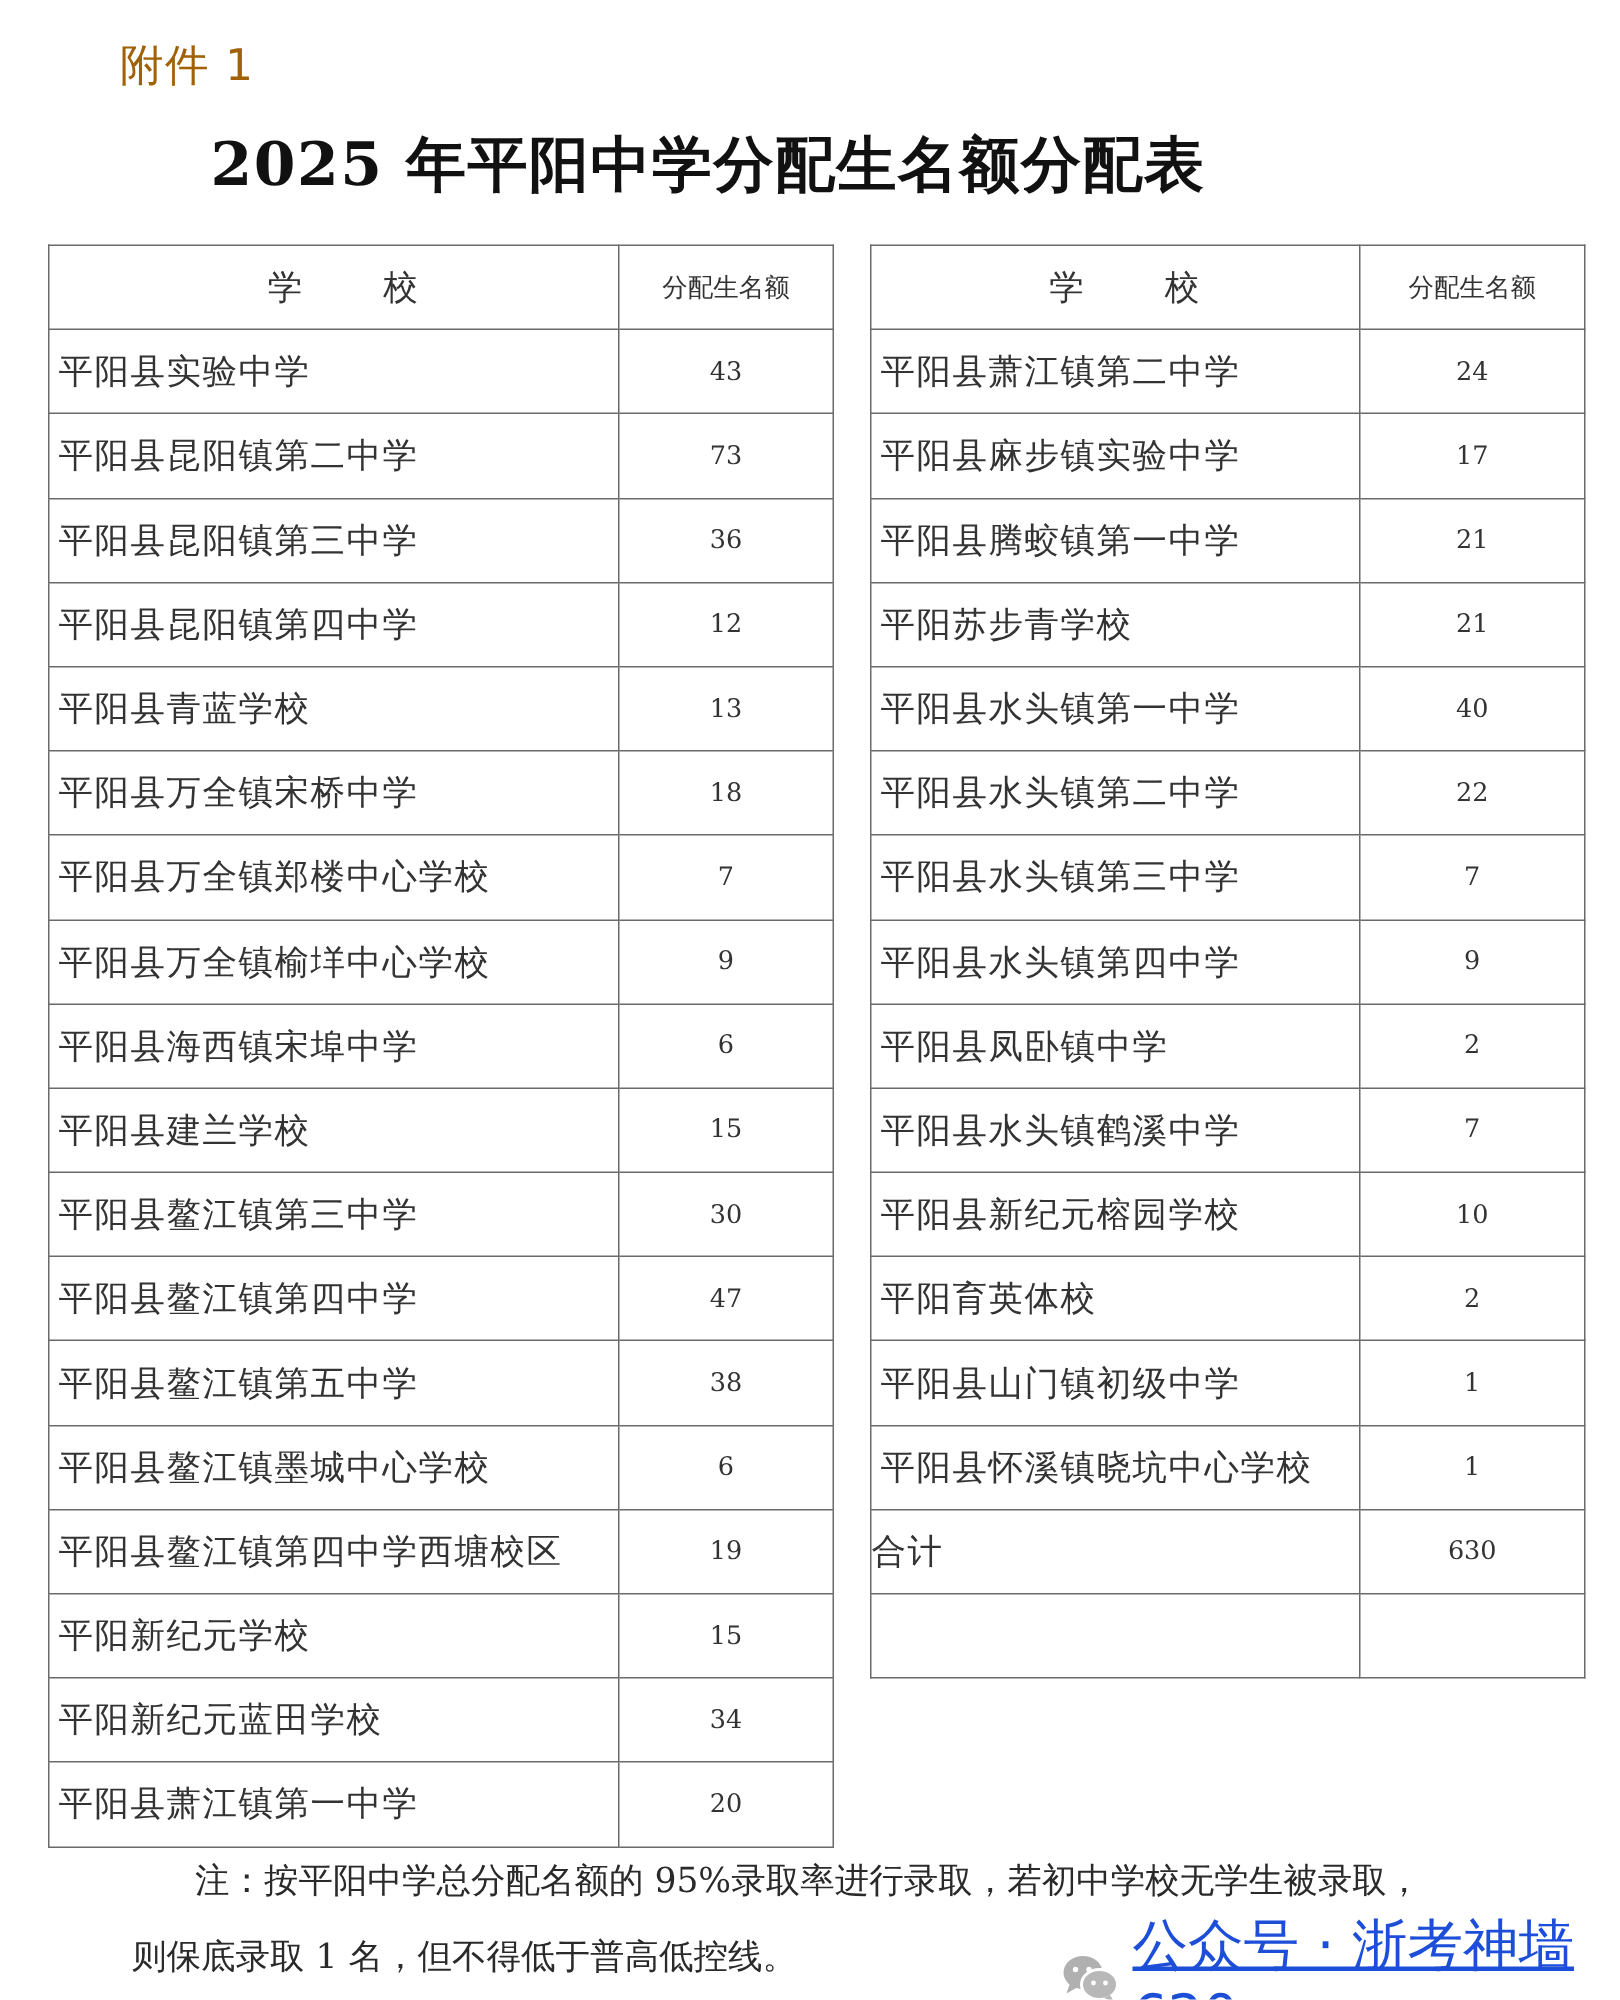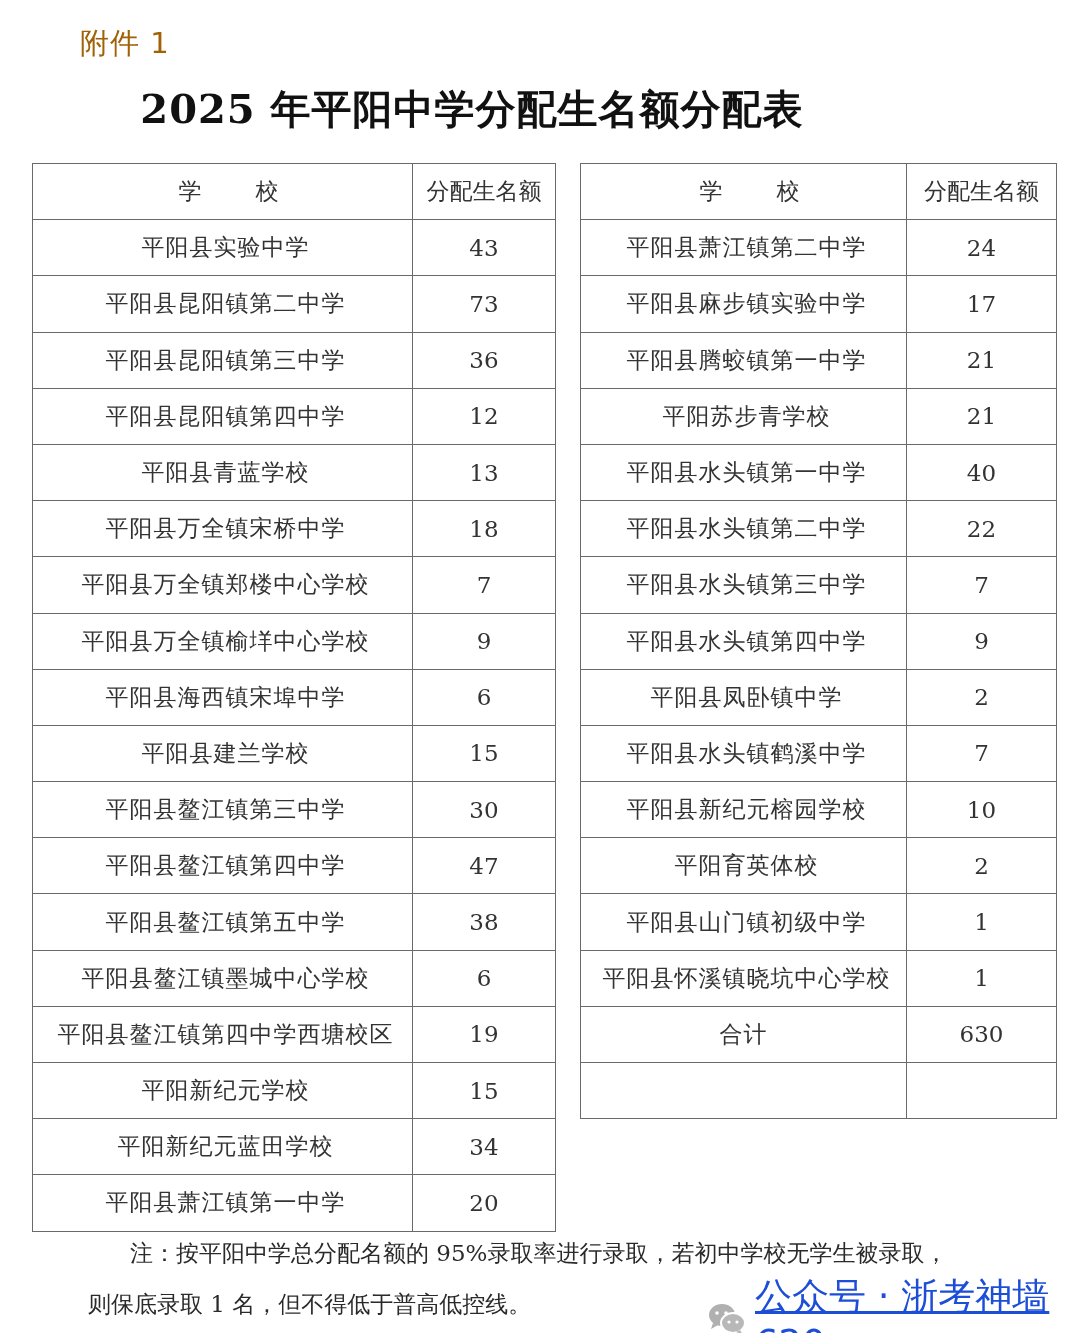--- a/index.html
+++ b/index.html
@@ -45,27 +45,27 @@
     .tbl.right { left: 580px; width: 476px; }
     .tbl td, .tbl th {
       border: 1.5px solid #6a6a6a;
       height: 56.2px;
       font-weight: normal;
       font-size: 23px;
       color: #333;
       white-space: nowrap;
       overflow: hidden;
     }
-    .tbl .col-school { text-align: center; padding-left: 6px; letter-spacing: 1px; }
-    .tbl .col-quota { text-align: center; font-size: 23px; }
+    .tbl .col-school { text-align: left; padding-left: 6px; letter-spacing: 1px; }
+    .tbl .col-quota { text-align: center; font-size: 17px; }
     .tbl th.col-school { text-align: center; padding-left: 12px; letter-spacing: 0; }
     .tbl th.col-quota { letter-spacing: 0; }
     .hdr-school-wrap { word-spacing: 0; }
     .hdr-school-wrap span + span { margin-left: 54px; }
-    .tbl .total-label { text-align: center; padding-left: 0; letter-spacing: 1px; }
+    .tbl .total-label { padding-left: 0; letter-spacing: 1px; }
     .note {
       position: absolute;
       left: 80px;
       width: 980px;
       font-family: "DejaVu Serif", "Liberation Serif", serif;
       font-size: 23px;
       color: #2a2a2a;
     }
     .note.line1 { top: 1238px; left: 130px; }
     .note.line2 { top: 1289px; left: 88px; }

